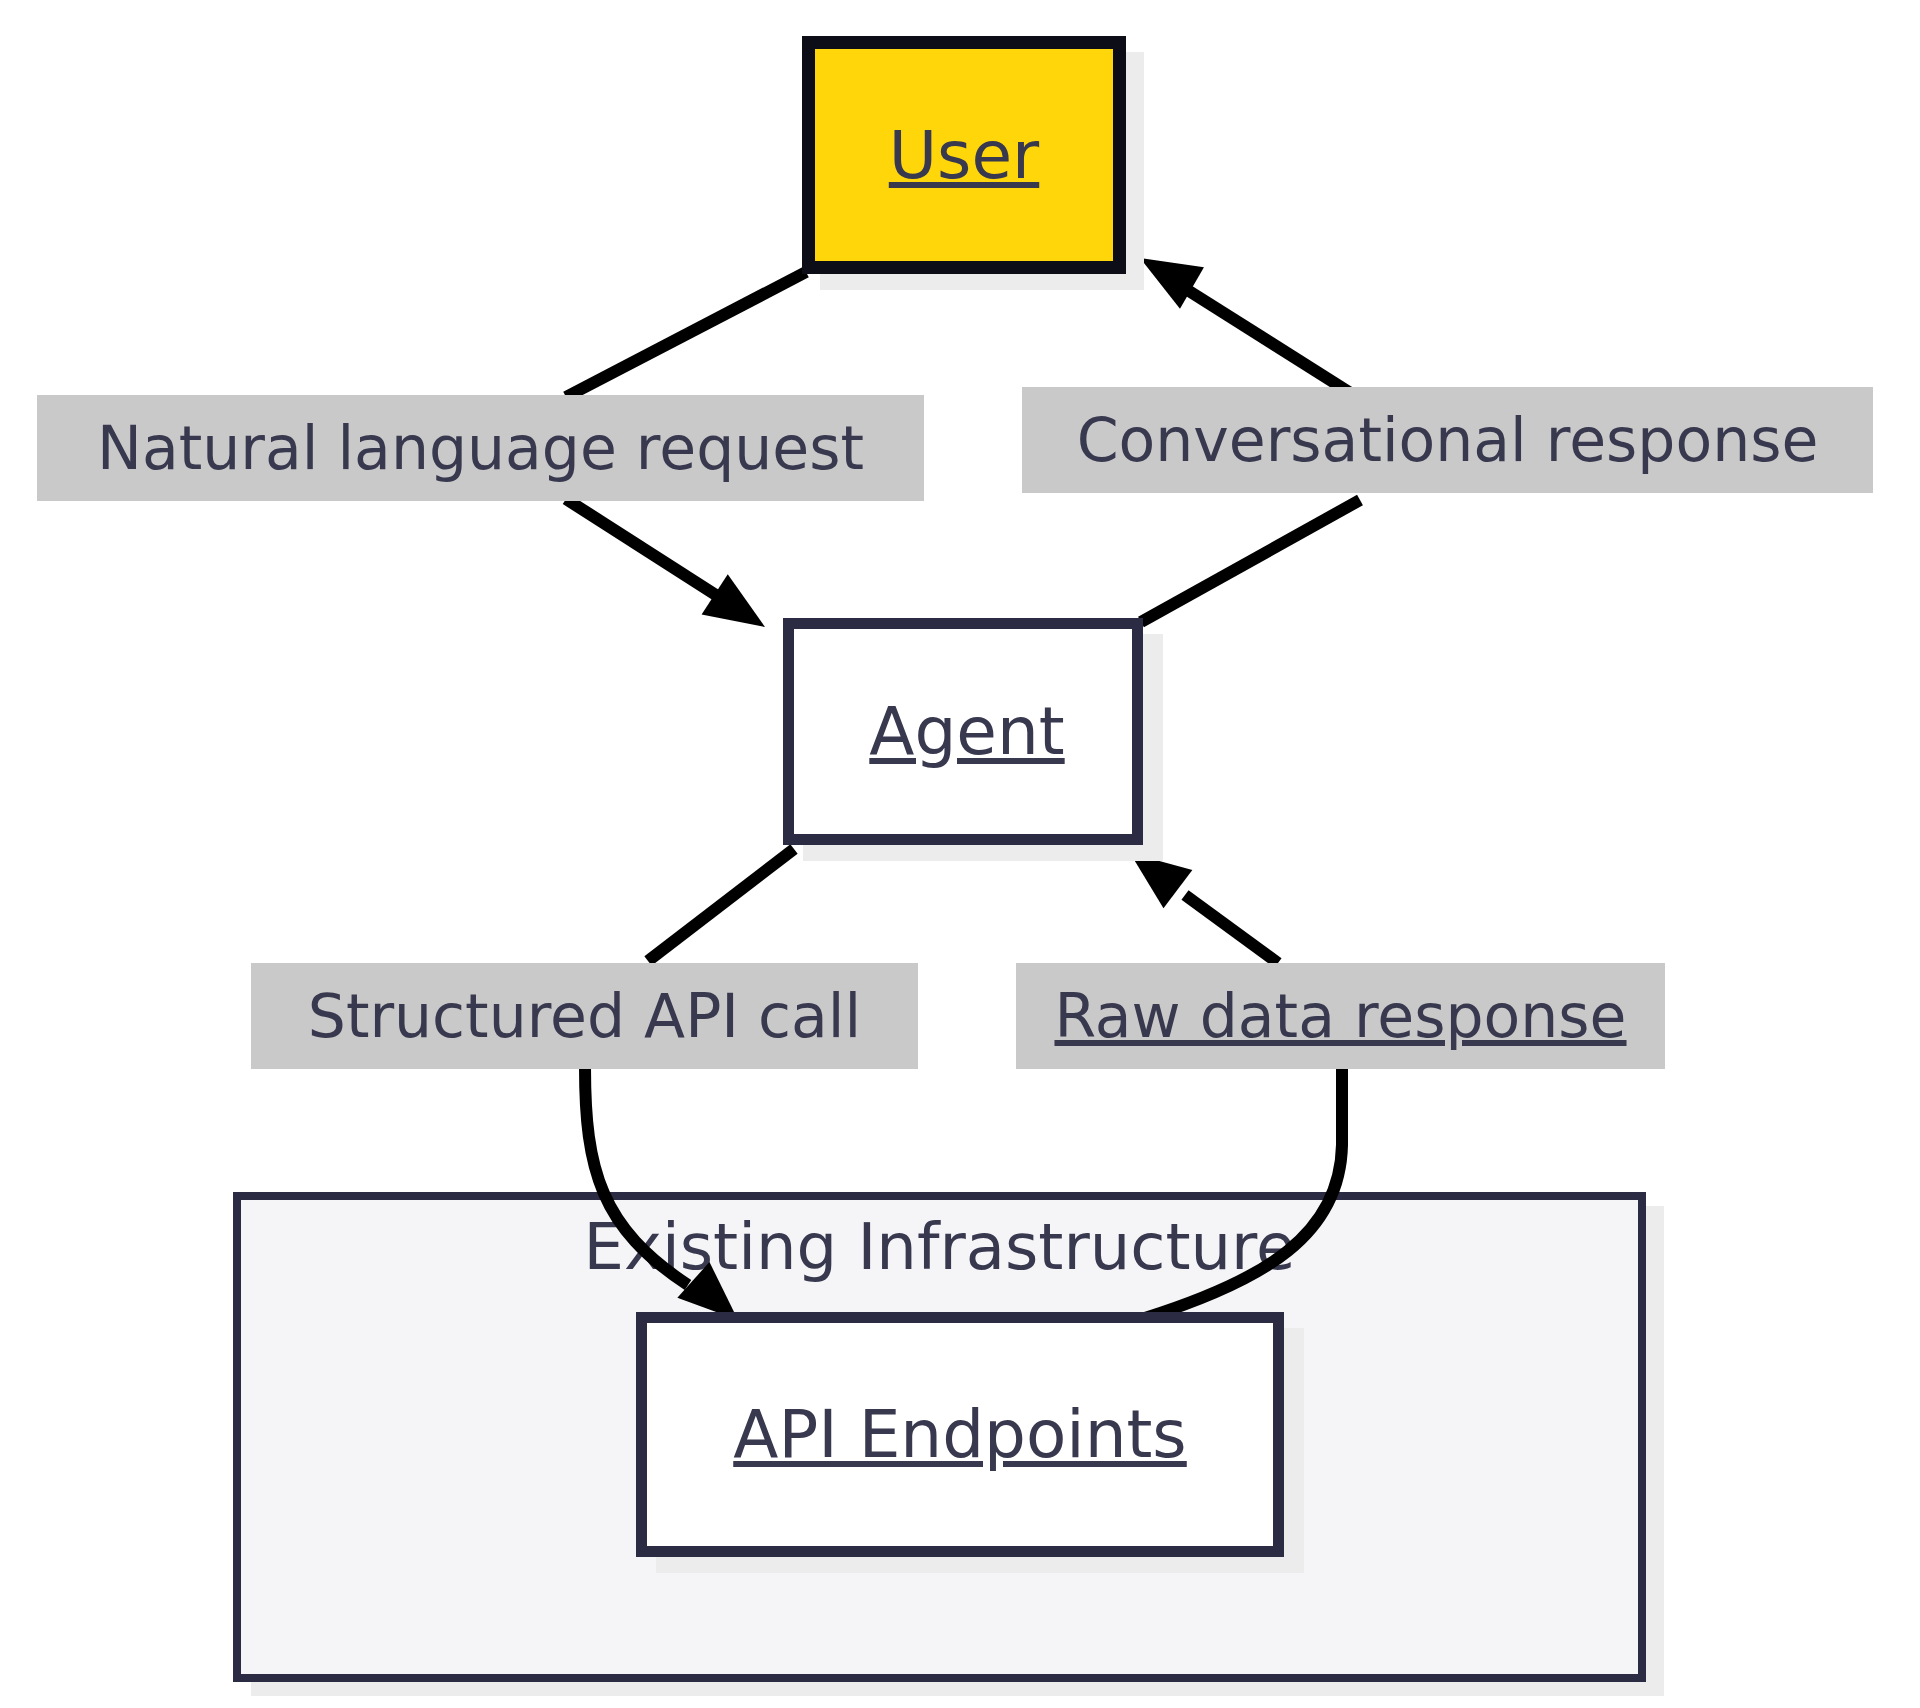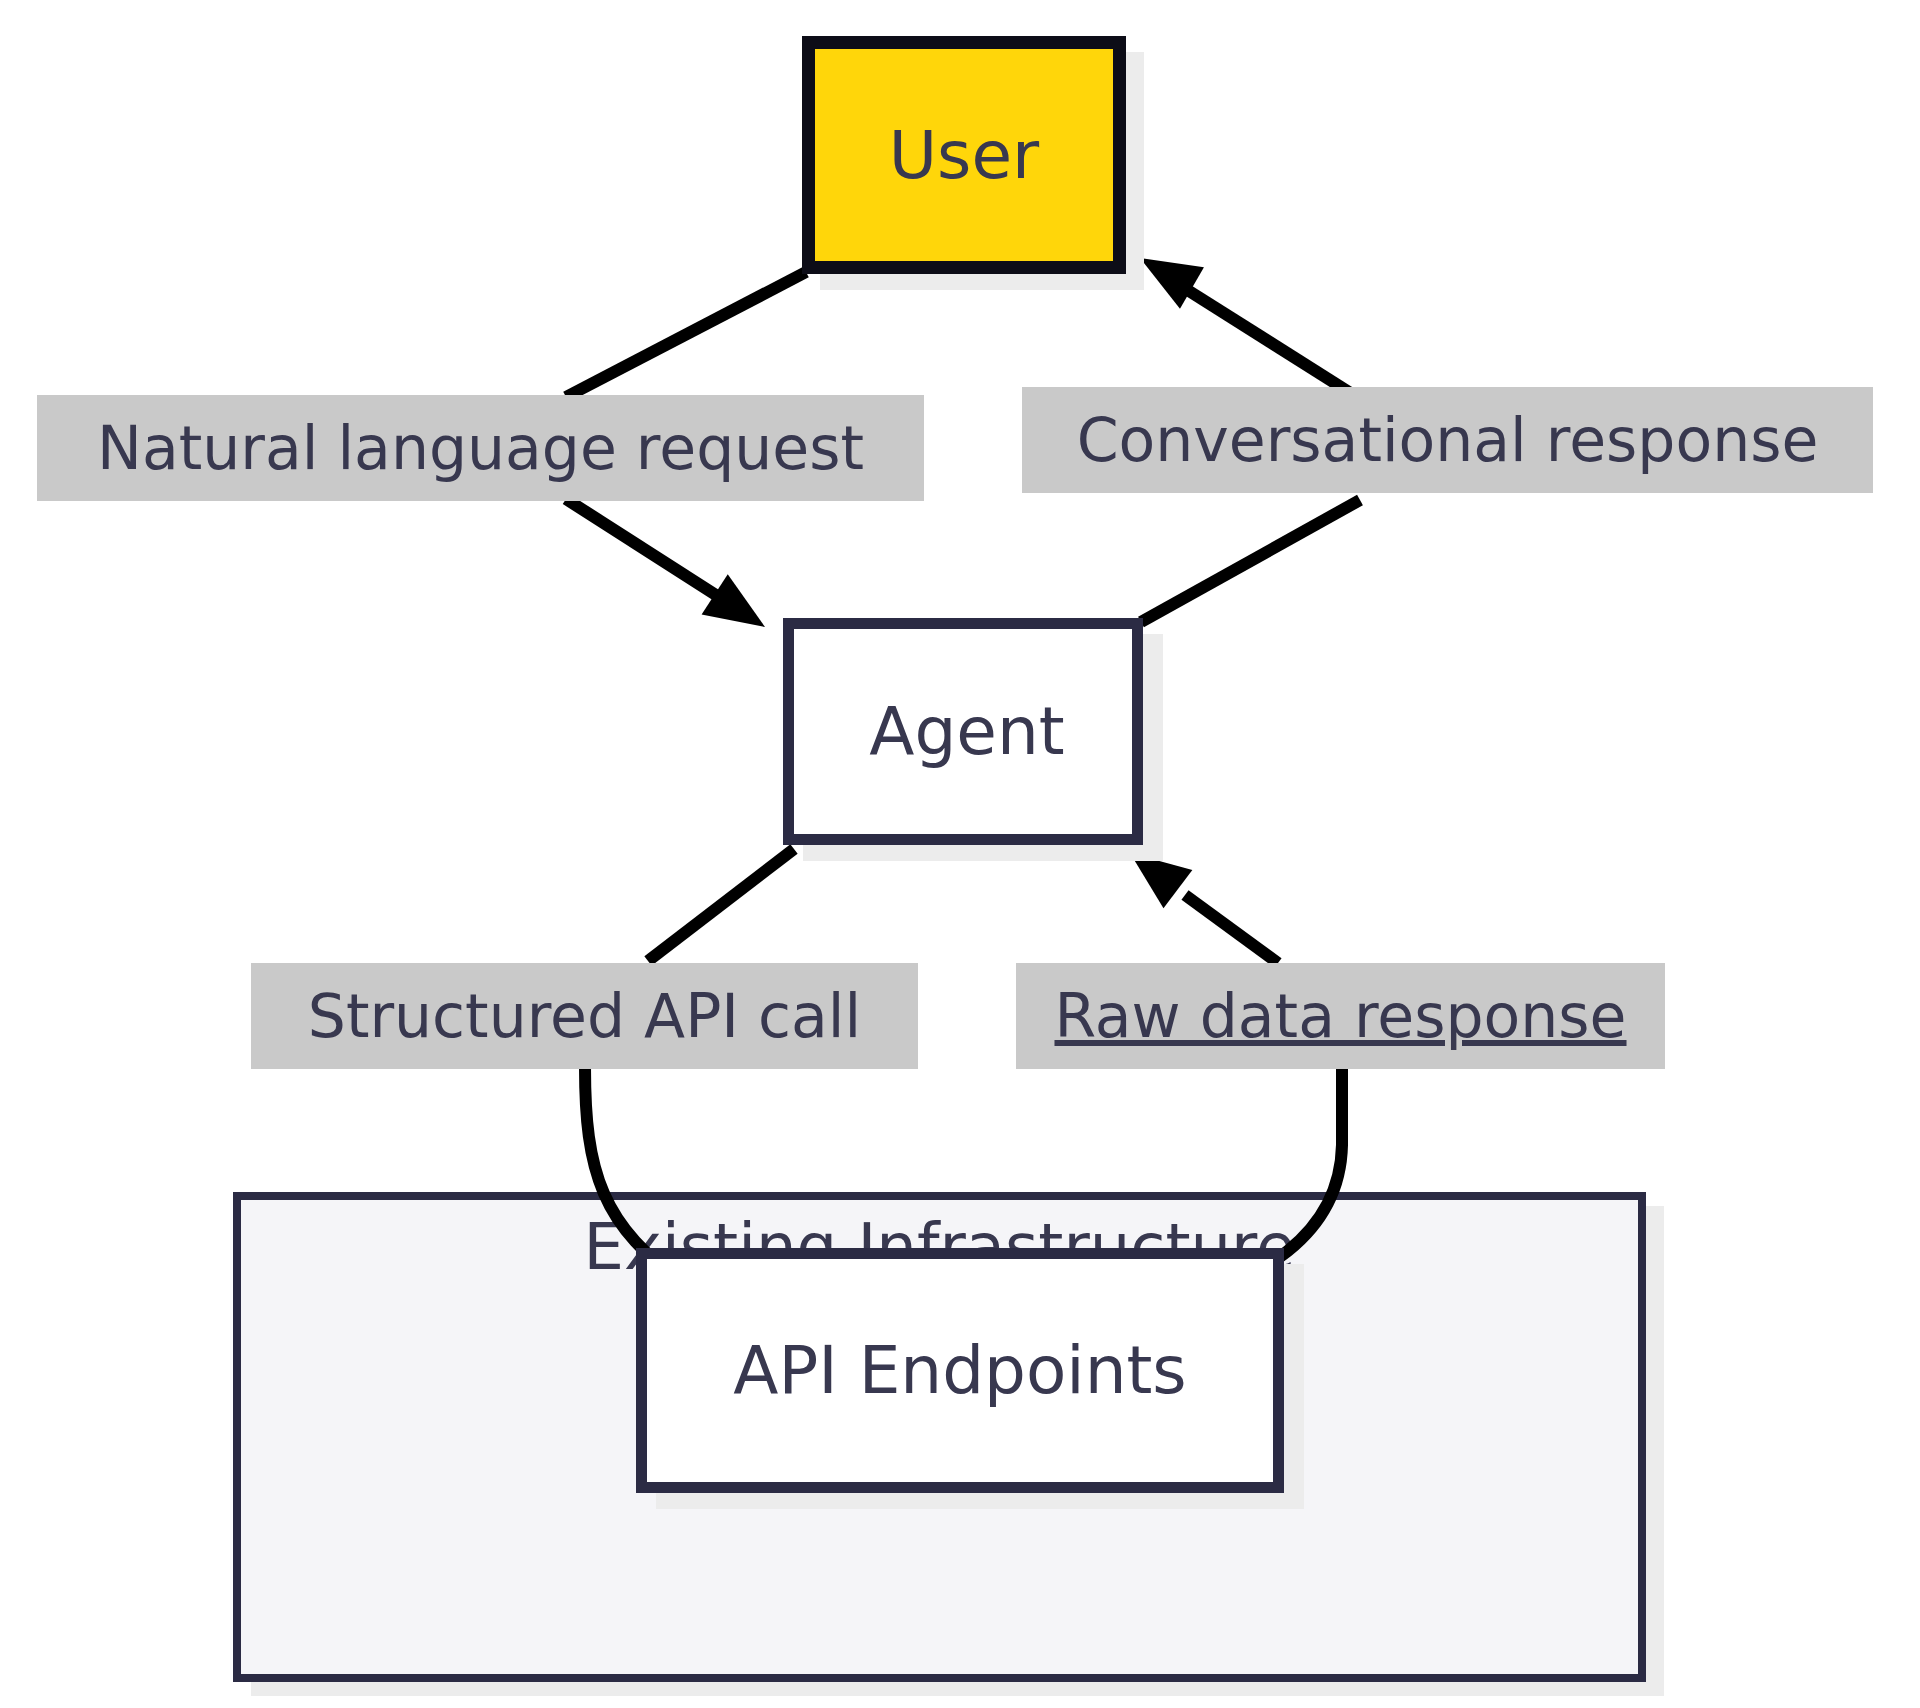--- a/index.html
+++ b/index.html
@@ -50,29 +50,30 @@
   
   .node{
     position:absolute;
     display:flex;align-items:center;justify-content:center;
     background:var(--node-fill);
     border:11px solid var(--border);
     color:var(--node-text);
     font-size:66px;
     box-shadow:20px 16px 0 var(--shadow);
     text-align:center;
+    text-decoration:underline;
   }
   .node.user{
     left:802px;top:36px;width:324px;height:238px;
     background:var(--user-fill);
     border:13px solid var(--user-border);
     box-shadow:18px 16px 0 var(--shadow);
   }
   .node.agent{left:783px;top:618px;width:360px;height:227px;padding-left:8px;}
-  .node.api{left:636px;top:1248px;width:648px;height:245px;}
+  .node.api{left:636px;top:1312px;width:648px;height:245px;}
 
   
   .edge-label{
     position:absolute;
     display:flex;align-items:center;justify-content:center;
     background:var(--label-bg);
     color:var(--label-text);
     font-size:60px;
     white-space:nowrap;
     height:106px;

